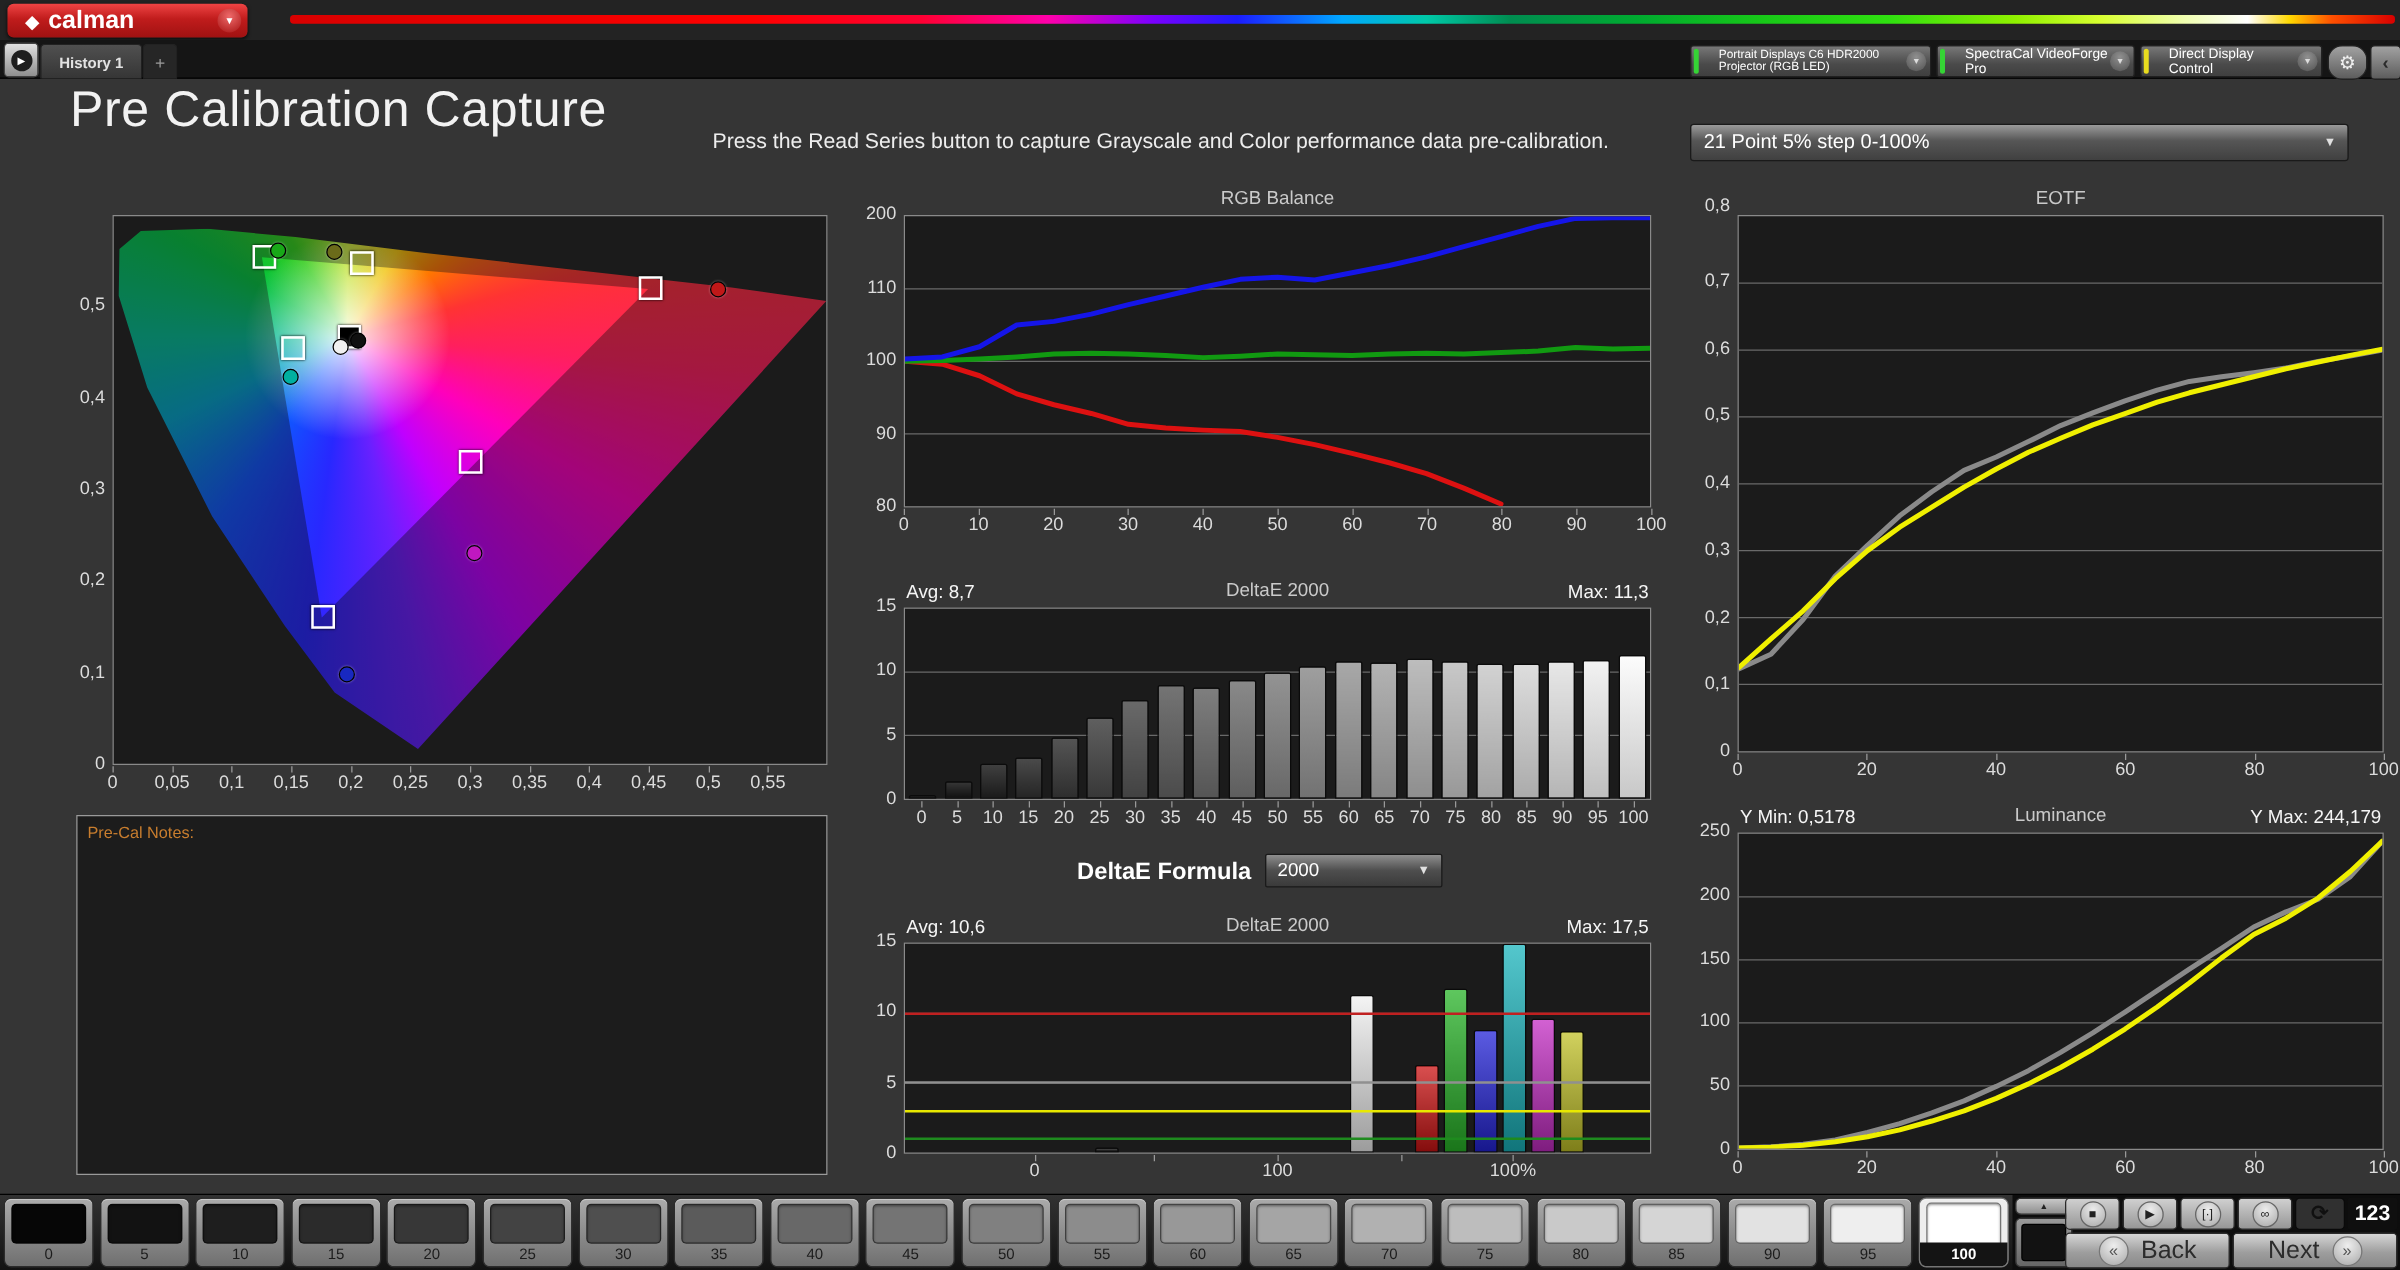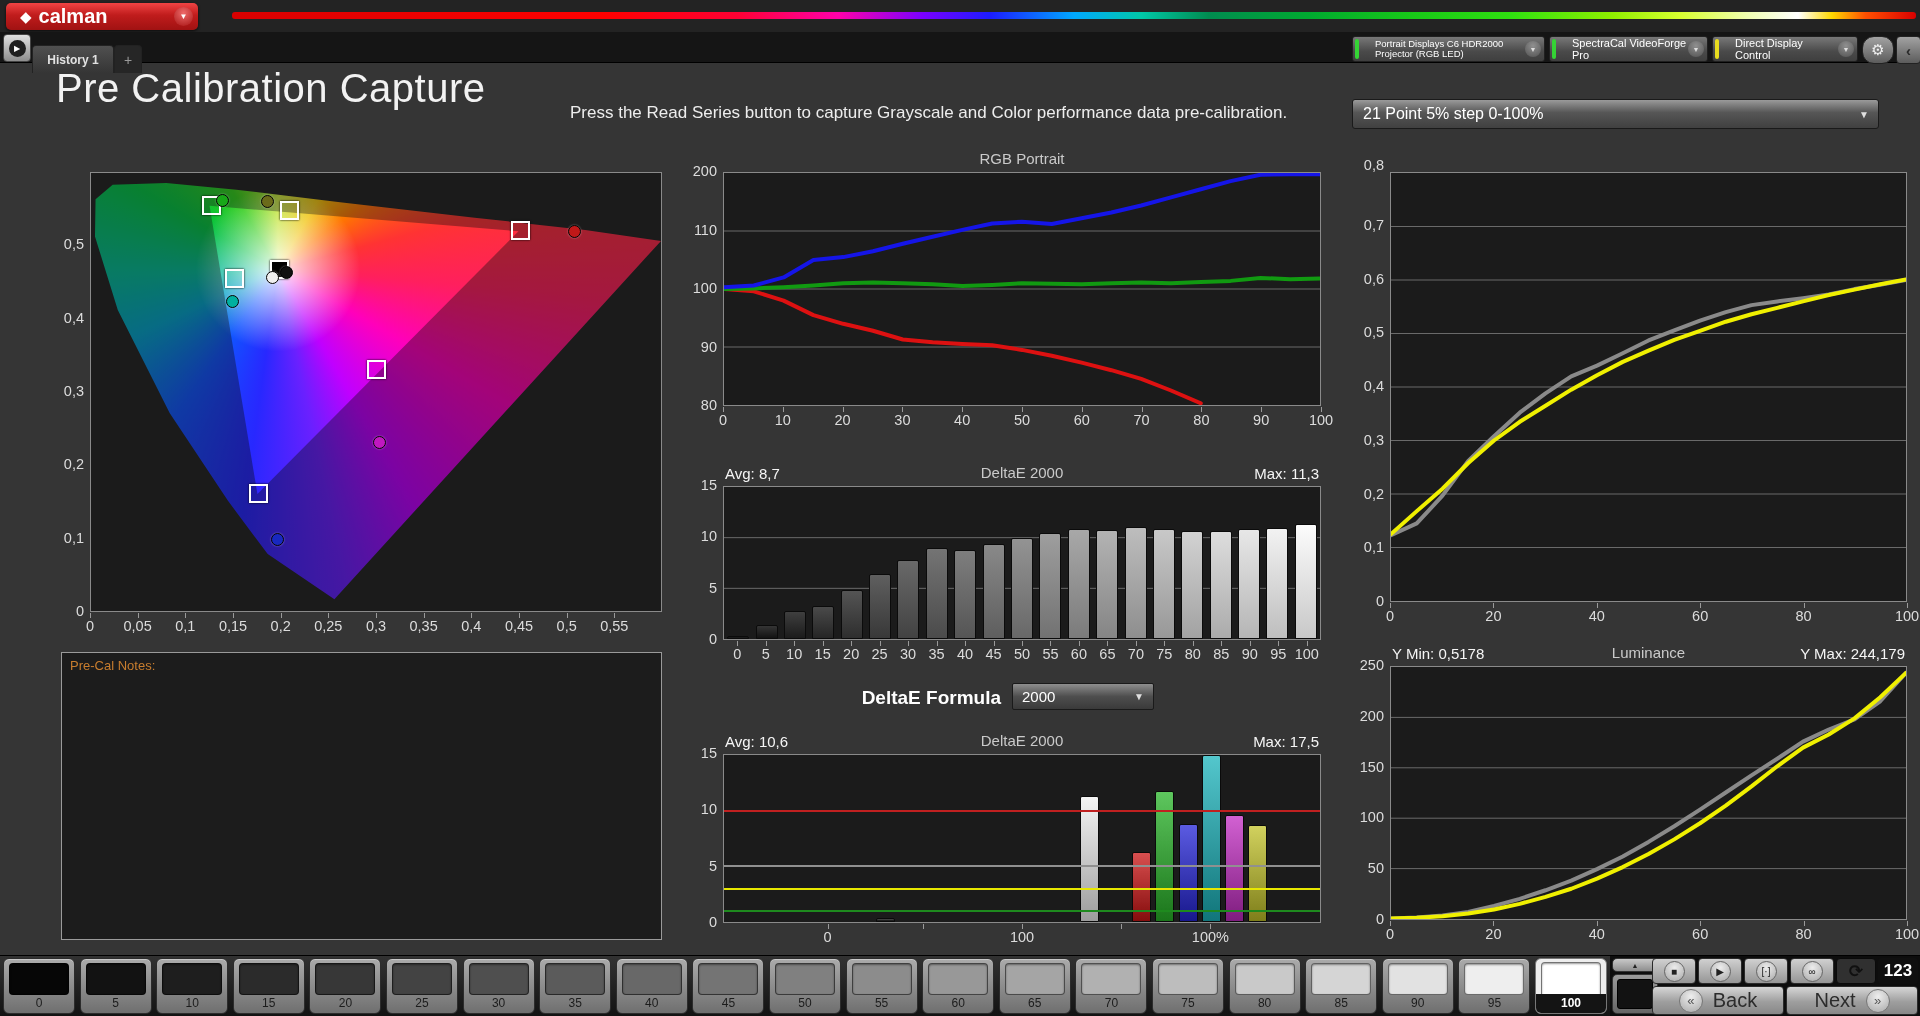--- a/index.html
+++ b/index.html
@@ -17,21 +17,21 @@
   .rainbow{position:absolute;left:232px;right:4px;top:12px;height:7px;border-radius:3px;
     background:linear-gradient(90deg,#d80000 0%,#ff0000 22%,#ff0033 30%,#ff00aa 36%,#7a00ff 41%,
       #1c1cff 45%,#00a8ff 50%,#00c8a8 54%,#008c50 58%,#00aa30 64%,#18c818 70%,#30e010 76%,
       #90f000 82%,#d8ff30 86%,#f0ffb0 90%,#ffffff 93%,#ffd800 95%,#ff5000 97%,#d80000 100%);}
   
   .tabbar{position:absolute;left:0;top:32px;width:1920px;height:30px;background:#151515;border-bottom:1px solid #000;}
   .navleft{position:absolute;left:3px;top:2px;width:26px;height:26px;border-radius:4px;
     background:linear-gradient(#e0e0e0,#8e8e8e);border:1px solid #444;display:flex;align-items:center;justify-content:center;}
   .navleft span{width:17px;height:17px;border-radius:50%;background:#1e1e1e;color:#fff;font-size:8px;
     display:flex;align-items:center;justify-content:center;}
-  .tab{position:absolute;left:32px;top:13px;width:80px;height:27px;border-radius:4px 4px 0 0;
+  .tab{position:absolute;left:32px;top:3px;width:80px;height:27px;border-radius:4px 4px 0 0;
     background:linear-gradient(#505050,#353535);border:1px solid #222;border-bottom:none;
     color:#e2e2e2;font-size:12px;font-weight:bold;display:flex;align-items:center;justify-content:center;}
   .addtab{left:114px;width:26px;background:#262626;color:#9a9a9a;font-size:14px;font-weight:normal;}
   .devbtn{position:absolute;top:4px;height:26px;background:linear-gradient(#787878,#4a4a4a 60%,#3f3f3f);
     border:1px solid #202020;border-radius:3px;color:#fff;display:flex;align-items:center;box-sizing:border-box;}
   .stripe{position:absolute;left:2px;top:2px;bottom:2px;width:4px;border-radius:2px;}
   .devlabel{margin-left:22px;margin-right:18px;line-height:1.1;}
   .devdd{position:absolute;right:3px;top:50%;margin-top:-8px;width:16px;height:16px;border-radius:50%;
     background:radial-gradient(circle at 50% 30%,#909090,#525252);color:#ddd;font-size:7px;
     display:flex;align-items:center;justify-content:center;}
@@ -472,21 +472,21 @@
     <div class="tick" style="left: 1081.8px; top: 407px;"></div>
     <span class="xlab" style="left: 1051.8px; top: 412px;">60</span>
     <div class="tick" style="left: 1141.6px; top: 407px;"></div>
     <span class="xlab" style="left: 1111.6px; top: 412px;">70</span>
     <div class="tick" style="left: 1201.4px; top: 407px;"></div>
     <span class="xlab" style="left: 1171.4px; top: 412px;">80</span>
     <div class="tick" style="left: 1261.2px; top: 407px;"></div>
     <span class="xlab" style="left: 1231.2px; top: 412px;">90</span>
     <div class="tick" style="left: 1321px; top: 407px;"></div>
     <span class="xlab" style="left: 1291px; top: 412px;">100</span>
-    <span class="ctitle" style="left: 723px; top: 150px; width: 598px;">RGB Portrait</span>
+    <span class="ctitle" style="left: 723px; top: 150px; width: 598px;">RGB Balance</span>
     <span class="ylab" style="left: 673px; top: 631px;">0</span>
     <span class="ylab" style="left: 673px; top: 579.667px;">5</span>
     <span class="ylab" style="left: 673px; top: 528.333px;">10</span>
     <span class="ylab" style="left: 673px; top: 477px;">15</span>
     <div class="tick" style="left: 737.238px; top: 641px;"></div>
     <span class="xlab" style="left: 707.238px; top: 646px;">0</span>
     <div class="tick" style="left: 765.714px; top: 641px;"></div>
     <span class="xlab" style="left: 735.714px; top: 646px;">5</span>
     <div class="tick" style="left: 794.19px; top: 641px;"></div>
     <span class="xlab" style="left: 764.19px; top: 646px;">10</span>
@@ -558,20 +558,21 @@
     <div class="tick" style="left: 1493.4px; top: 603px;"></div>
     <span class="xlab" style="left: 1463.4px; top: 608px;">20</span>
     <div class="tick" style="left: 1596.8px; top: 603px;"></div>
     <span class="xlab" style="left: 1566.8px; top: 608px;">40</span>
     <div class="tick" style="left: 1700.2px; top: 603px;"></div>
     <span class="xlab" style="left: 1670.2px; top: 608px;">60</span>
     <div class="tick" style="left: 1803.6px; top: 603px;"></div>
     <span class="xlab" style="left: 1773.6px; top: 608px;">80</span>
     <div class="tick" style="left: 1907px; top: 603px;"></div>
     <span class="xlab" style="left: 1877px; top: 608px;">100</span>
+    <span class="ctitle" style="left: 1390px; top: 150px; width: 517px;">EOTF</span>
     <span class="ylab" style="left: 1340px; top: 911px;">0</span>
     <span class="ylab" style="left: 1340px; top: 860.2px;">50</span>
     <span class="ylab" style="left: 1340px; top: 809.4px;">100</span>
     <span class="ylab" style="left: 1340px; top: 758.6px;">150</span>
     <span class="ylab" style="left: 1340px; top: 707.8px;">200</span>
     <span class="ylab" style="left: 1340px; top: 657px;">250</span>
     <div class="tick" style="left: 1390px; top: 921px;"></div>
     <span class="xlab" style="left: 1360px; top: 926px;">0</span>
     <div class="tick" style="left: 1493.4px; top: 921px;"></div>
     <span class="xlab" style="left: 1463.4px; top: 926px;">20</span>

